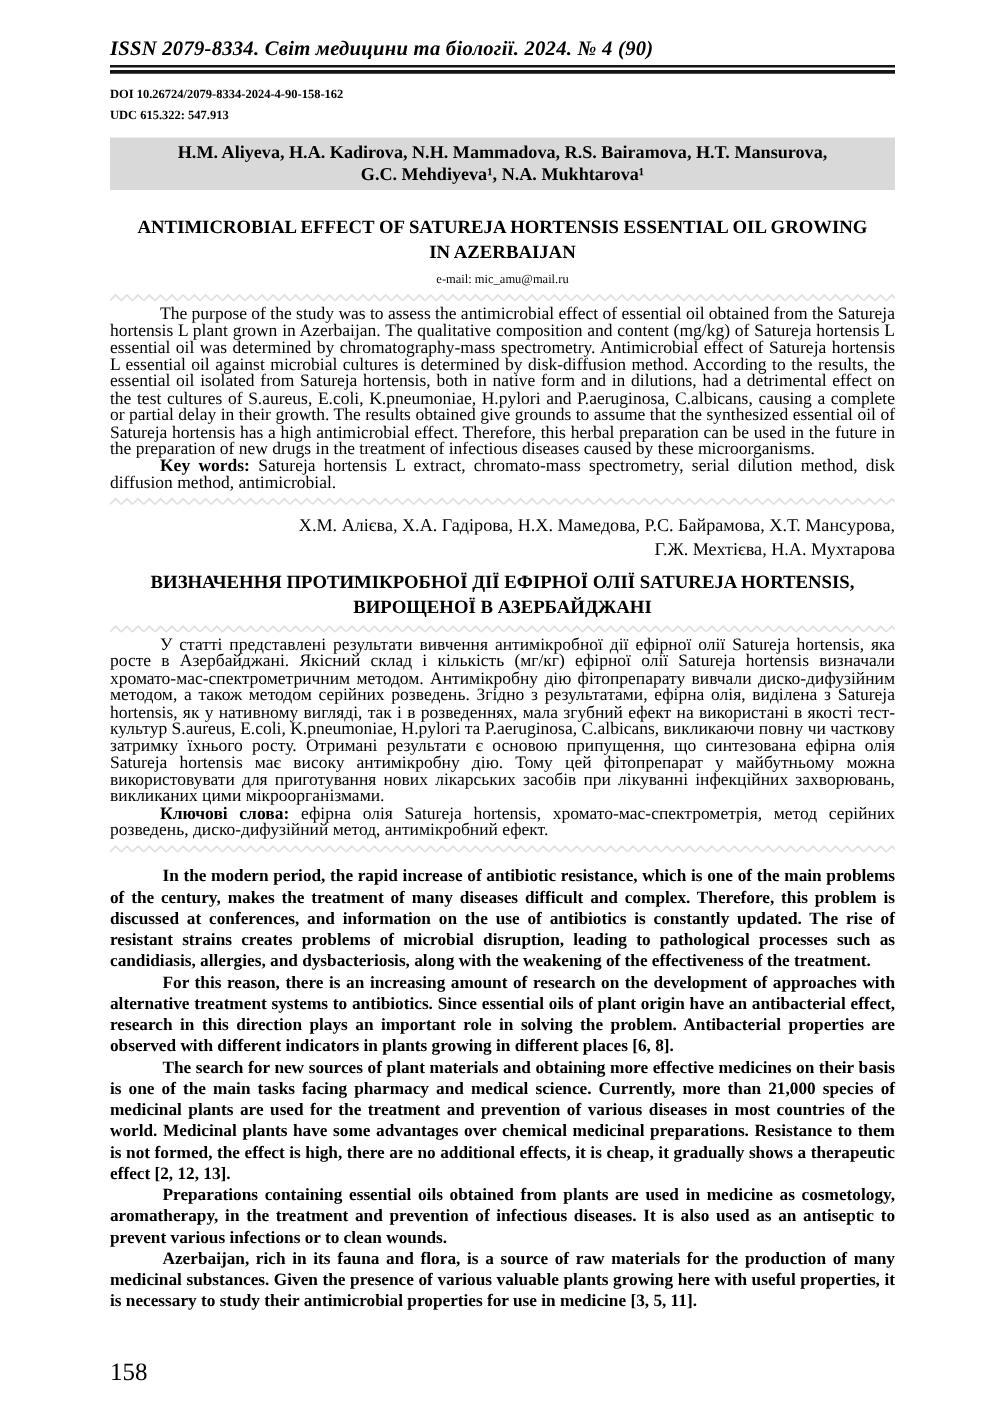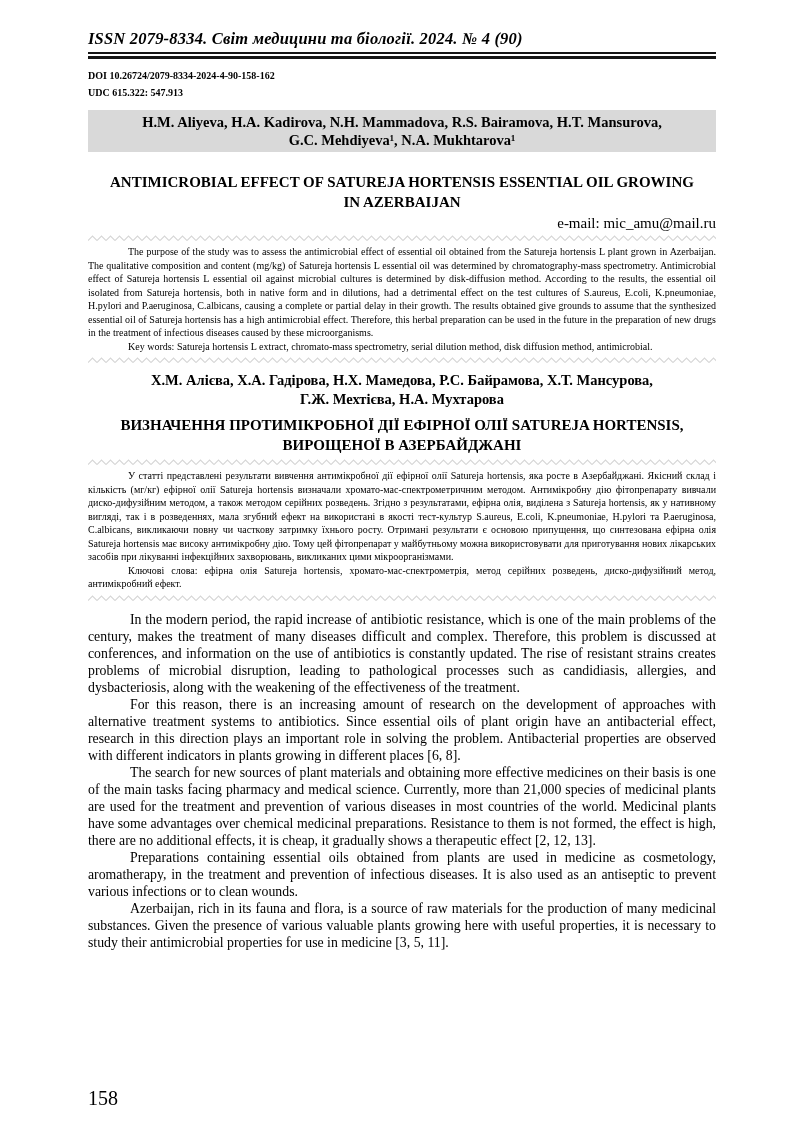--- a/index.html
+++ b/index.html
@@ -23,29 +23,29 @@
   .authors-box{
     margin-top:9px;padding:3px 2px;
     background:#d9d9d9;
     text-align:center;font-weight:bold;
     font-size:14.5px;line-height:18px;
   }
   .title-en,.title-uk{
     margin-top:20px;text-align:center;font-weight:bold;
     font-size:15px;line-height:20px;
   }
-  .email{margin-top:4px;text-align:right;font-size:15px;line-height:15px;}
+  .email{margin-top:4px;text-align:center;font-size:10px;line-height:15px;}
   .zigzag{display:block;width:100%;height:8px;margin:3px 0;}
-  .abstract{font-size:10px;line-height:13.5px;text-align:justify;}
+  .abstract{font-size:14px;line-height:13.5px;text-align:justify;}
   .abstract p{margin:0;text-indent:40px;}
-  .kw-label{font-weight:normal;margin-top:40px;}
-  .authors-uk{margin-top:4px;text-align:center;font-weight:bold;font-size:14.5px;line-height:19px;}
+  .kw-label{font-weight:bold;margin-top:40px;}
+  .authors-uk{margin-top:4px;text-align:right;font-weight:normal;font-size:14.5px;line-height:19px;}
   .title-uk{margin-top:6px;}
   .body-text{margin-top:6px;font-size:13.8px;line-height:17px;text-align:justify;}
-  .body-text p{margin:0;text-indent:42px;}
+  .body-text p{margin:0;text-indent:42px;font-weight:bold;}
   .footer{margin-top:auto;}
   .copyright{font-size:12.5px;line-height:15px;padding-left:44px;}
   .page-number{font-size:20px;line-height:18px;margin-top:2px;}
 </style>
 </head>
 <body>
 
 <svg width="0" height="0" style="position:absolute" aria-hidden="true">
   <defs>
     <pattern id="zigzag-pat" width="9" height="8" patternUnits="userSpaceOnUse">

